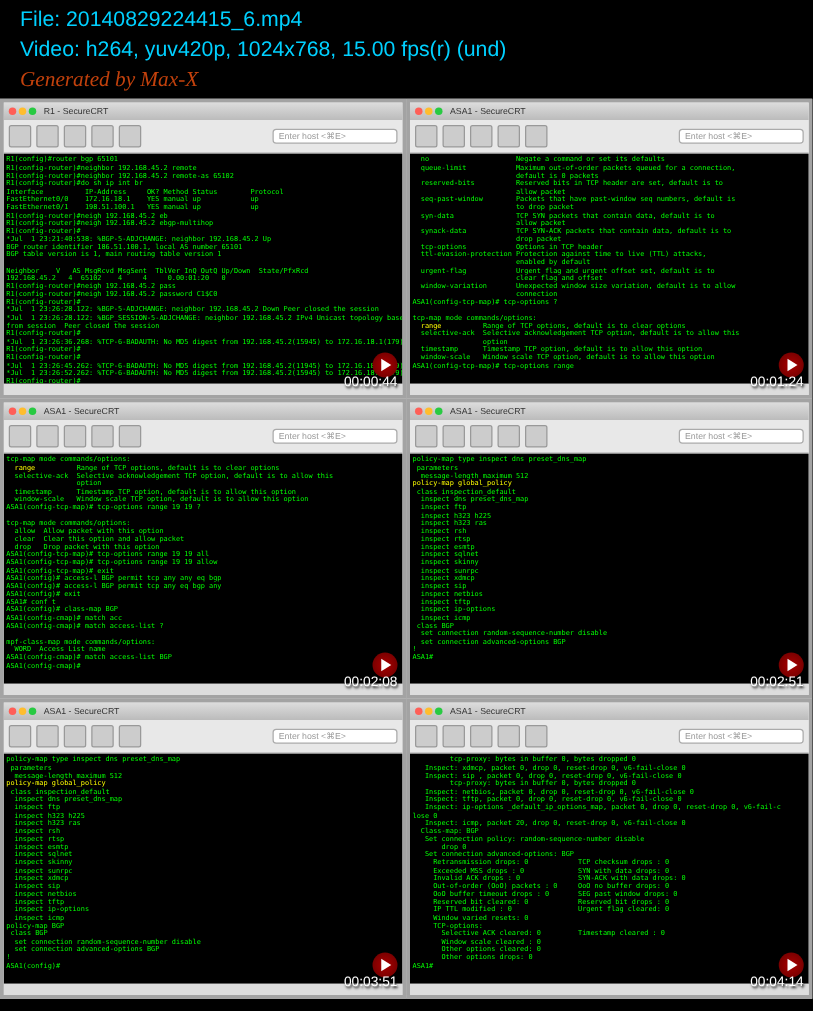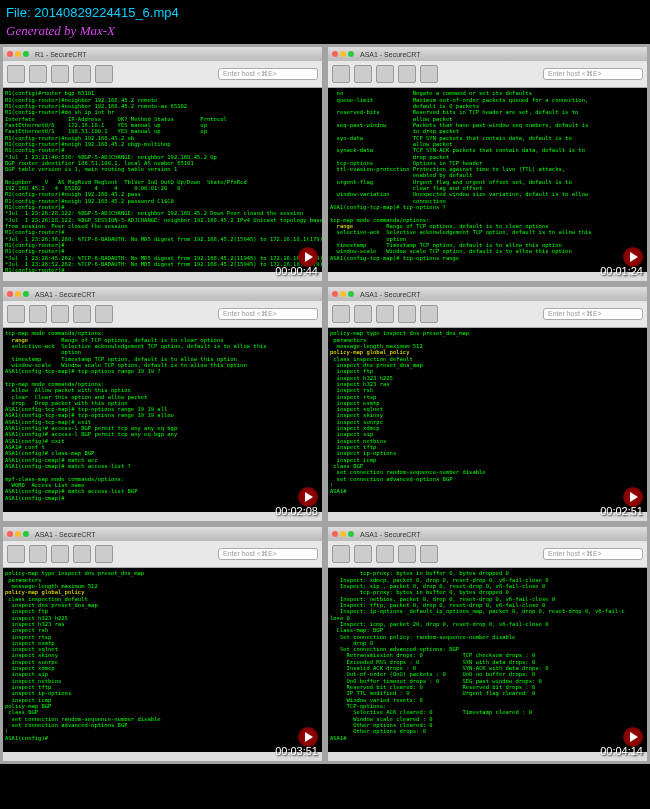--- a/index.html
+++ b/index.html
@@ -1,17 +1,17 @@
 <!DOCTYPE html>
 <html><head>
 <meta charset="utf-8">
 <style>
 body{margin:0;background:#000;font-family:Arial,sans-serif;width:650px;height:809px;overflow:hidden}
-.header{color:#00d0ff;font-size:13px;padding:4px 6px;line-height:1.4}
-.header .gen{color:#d946ef;font-family:'Segoe Script',cursive;font-style:italic}
+.header{color:#00d0ff;font-size:17px;padding:4px 16px;line-height:1.4}
+.header .gen{color:#c2410c;font-family:'Segoe Script',cursive;font-style:italic}
 .grid{display:grid;grid-template-columns:1fr 1fr;grid-template-rows:repeat(3,1fr);height:720px}
 .pane{position:relative;border:3px solid #a3a3a3;background:#e8e8e8;overflow:hidden}
 .titlebar{background:linear-gradient(#ddd,#bbb);height:14px;display:flex;align-items:center;padding:0 4px;font-size:7px;color:#333}
 .titlebar .dots{display:flex;gap:2px;margin-right:6px}
 .titlebar .dot{width:6px;height:6px;border-radius:50%}
 .d1{background:#ff5f57}.d2{background:#ffbd2e}.d3{background:#28ca42}
 .toolbar{background:#e8e8e8;height:26px;display:flex;align-items:center;gap:4px;padding:0 4px;border-bottom:1px solid #aaa}
 .toolbar .btn{width:16px;height:16px;background:#ccc;border:1px solid #999;border-radius:2px}
 .searchbox{background:#fff;border:1px solid #aaa;border-radius:3px;font-size:7px;padding:1px 4px;color:#999;margin-left:auto;width:90px}
 .term{background:#000;color:#0f0;font-family:monospace;font-size:5.5px;line-height:1.15;padding:2px;height:calc(100% - 54px);overflow:hidden;white-space:pre}
@@ -19,20 +19,21 @@
 .ts{position:absolute;bottom:4px;right:4px;color:#fff;font-size:11px;text-shadow:1px 1px 2px #000;z-index:10}
 .play{position:absolute;bottom:14px;right:4px;width:20px;height:20px;background:radial-gradient(circle,#a00,#600);border-radius:50%;z-index:9}
 .play::after{content:"";position:absolute;left:7px;top:5px;border-left:8px solid #fff;border-top:5px solid transparent;border-bottom:5px solid transparent}
 .status{background:#ddd;height:10px;font-size:6px;color:#333;padding:0 3px}
 </style>
 </head>
 <body>
 
 <div class="header">
 <div>File: 20140829224415_6.mp4</div>
+<div>Video: h264, yuv420p, 1024x768, 15.00 fps(r) (und)</div>
 <div class="gen">Generated by Max-X</div>
 </div>
 
 <div class="grid" id="grid">
     <div class="pane">
     <div class="titlebar">
       <div class="dots">
           <div class="dot d1"></div>
           <div class="dot d2"></div>
           <div class="dot d3"></div>

